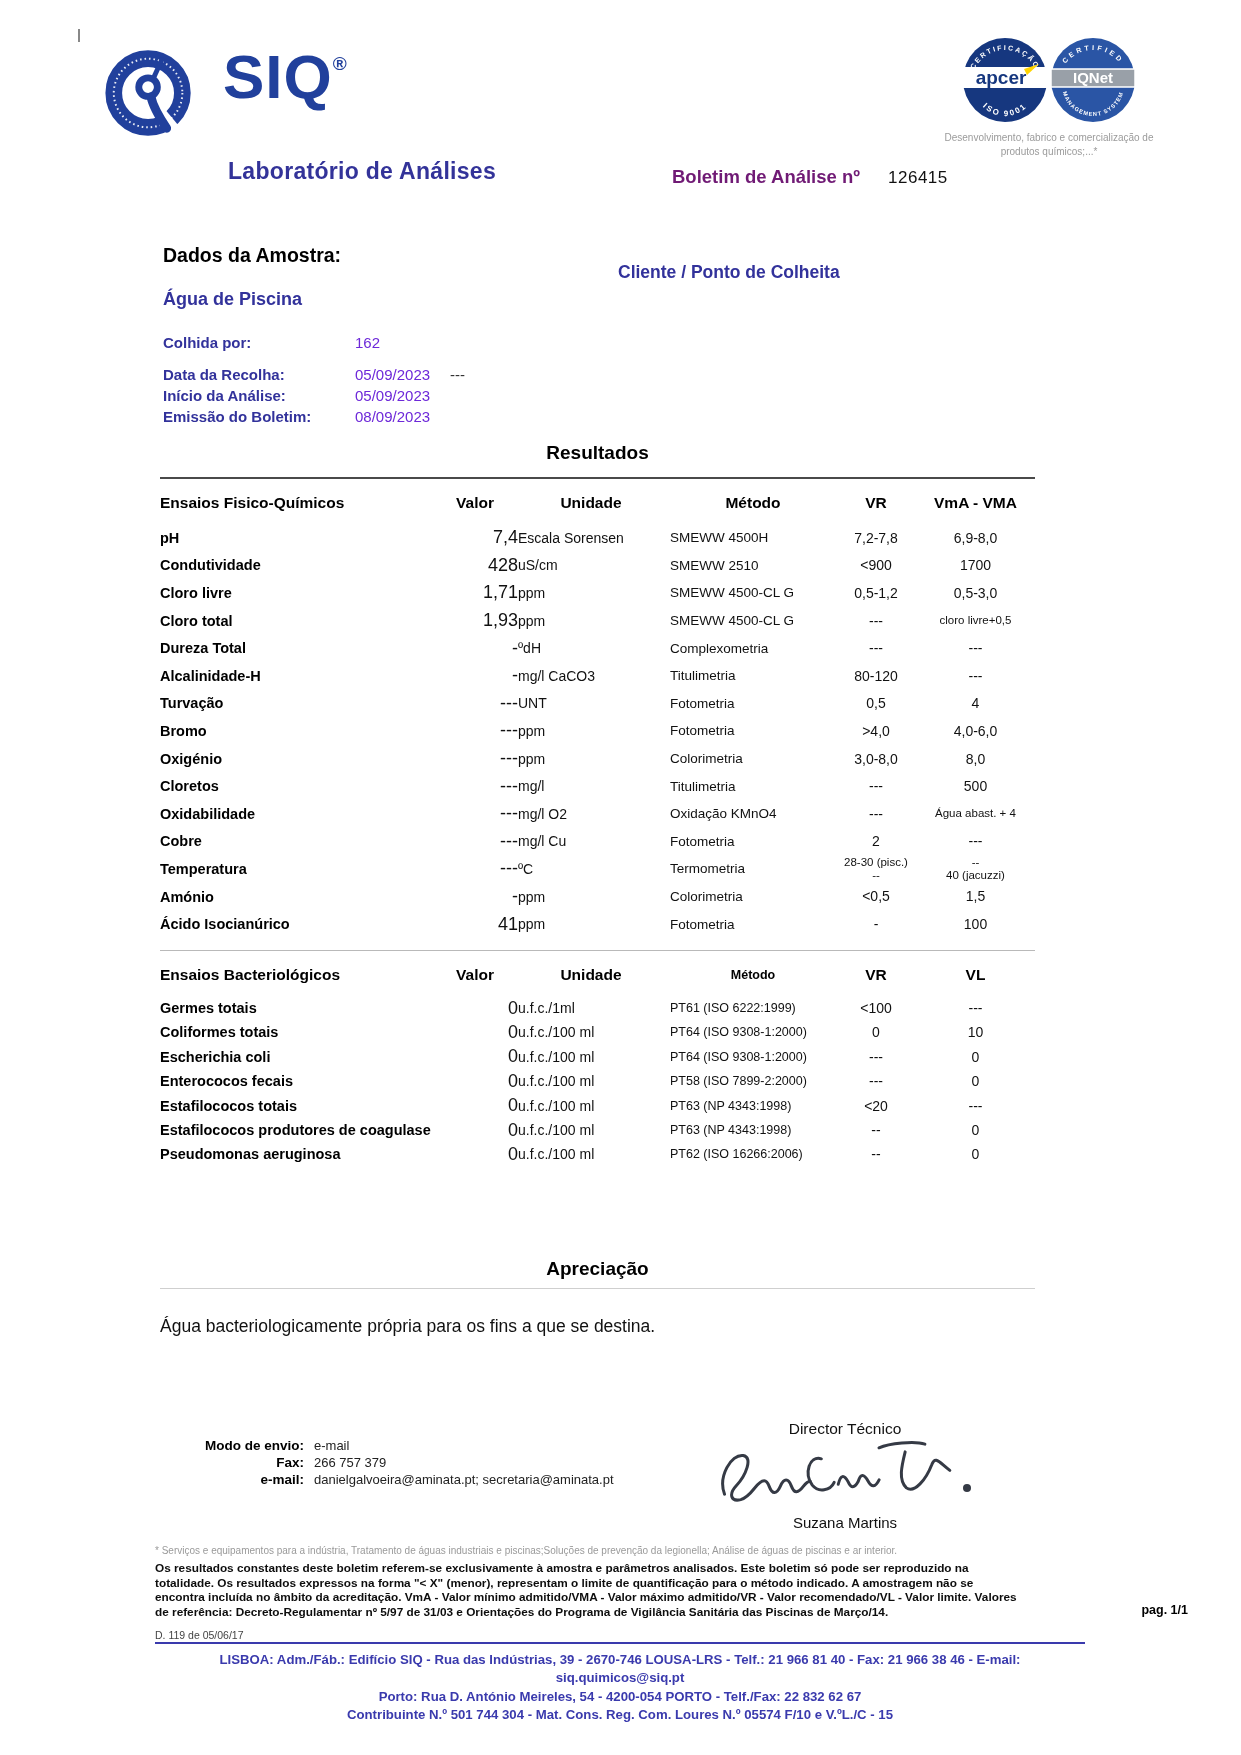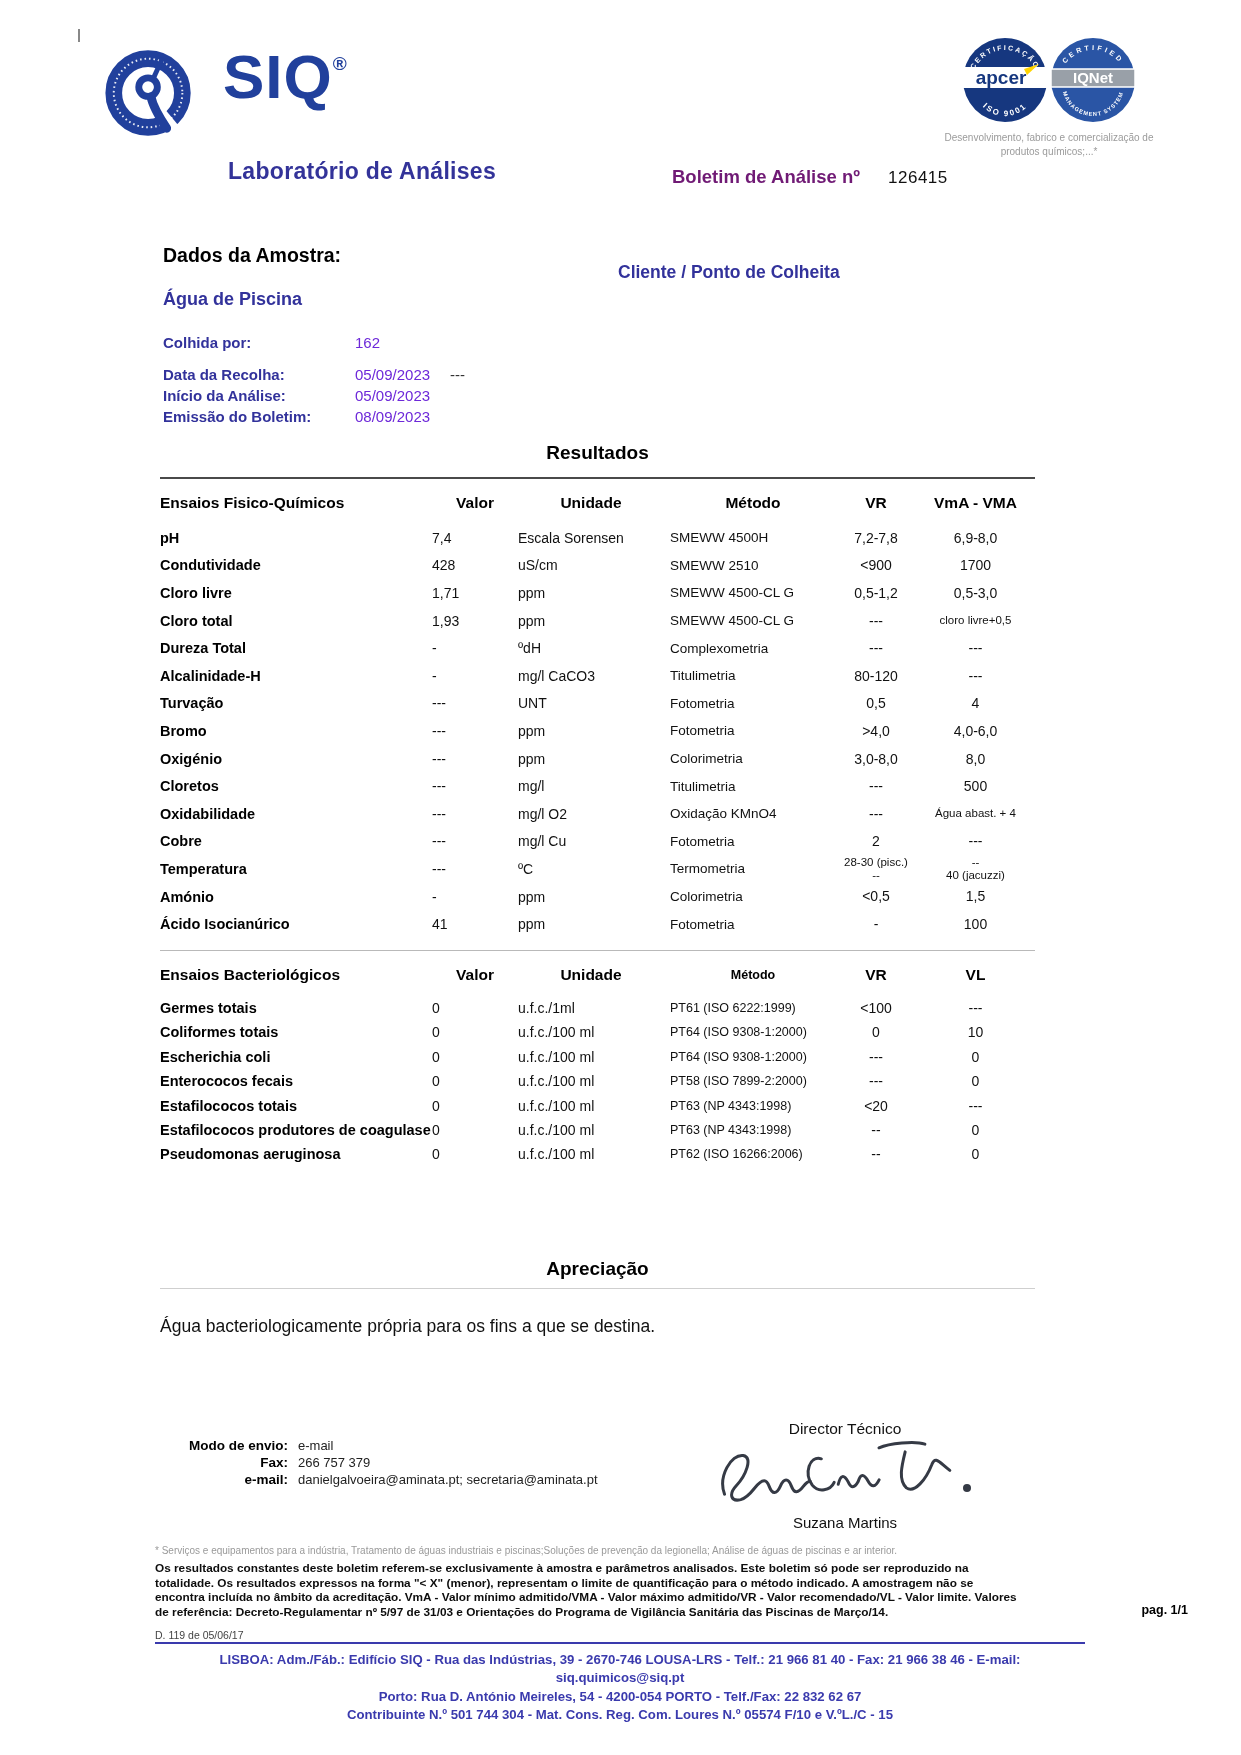--- a/index.html
+++ b/index.html
@@ -34,36 +34,36 @@
   .client-name{margin-top:12px;font-size:16.5px;line-height:2.0;color:#111;}
   
   .results{position:absolute;left:160px;top:442px;width:875px;}
   .results-title{text-align:center;font-size:19px;font-weight:bold;margin-bottom:13px;color:#000;}
   .thick-rule{border-top:2.5px solid #4a4a4a;}
   .trow{display:grid;grid-template-columns:272px 86px 146px 172px 80px 119px;align-items:center;}
   .thead{padding:15px 0 12px;}
   .thead div{font-size:15.5px;font-weight:bold;color:#000;}
   .thead .c1,.thead .c2,.thead .c3,.thead .c4,.thead .c5{text-align:center;}
   .c0{font-weight:bold;font-size:14.5px;color:#000;}
-  .c1{text-align:left;font-size:14px;}
+  .c1{text-align:right;font-size:18px;}
   .c2{font-size:14px;}
   .c3{font-size:13.5px;padding-left:6px;}
   .c4,.c5{text-align:center;font-size:14px;white-space:pre-line;line-height:1.15;}
   .long{font-size:11.5px;}
   .physico .body{height:27.6px;}
   .bacterio .body{height:24.4px;}
   .bacterio .c3{font-size:12.5px;}
   .tsep{border-top:1.5px solid #b9b9b9;margin-top:12px;}
   
   .appraisal{position:absolute;left:160px;top:1258px;width:875px;}
   .appraisal-title{text-align:center;font-size:19px;font-weight:bold;color:#000;}
   .appraisal-rule{border-top:1.5px solid #cfcfcf;margin-top:8px;}
   .appraisal-text{margin-top:27px;font-size:17.5px;color:#111;}
   
-  .dispatch{position:absolute;left:160px;top:1438px;}
+  .dispatch{position:absolute;left:176px;top:1438px;}
   .dfield{display:flex;font-size:13px;margin-bottom:2px;align-items:baseline;}
   .dfield .lbl{width:128px;text-align:right;font-weight:bold;color:#000;font-size:13.5px;flex:none;}
   .dfield .val{margin-left:10px;color:#222;}
   .director{position:absolute;left:695px;top:1420px;width:300px;text-align:center;}
   .director-label{font-size:15.5px;color:#111;}
   .signature{margin:2px 0 0;}
   .director-name{font-size:15px;color:#111;margin-top:-4px;}
   
   .footnotes{position:absolute;left:155px;top:1530px;width:870px;margin-top:15px;}
   .fn-services{font-size:10px;color:#9a9a9a;}

